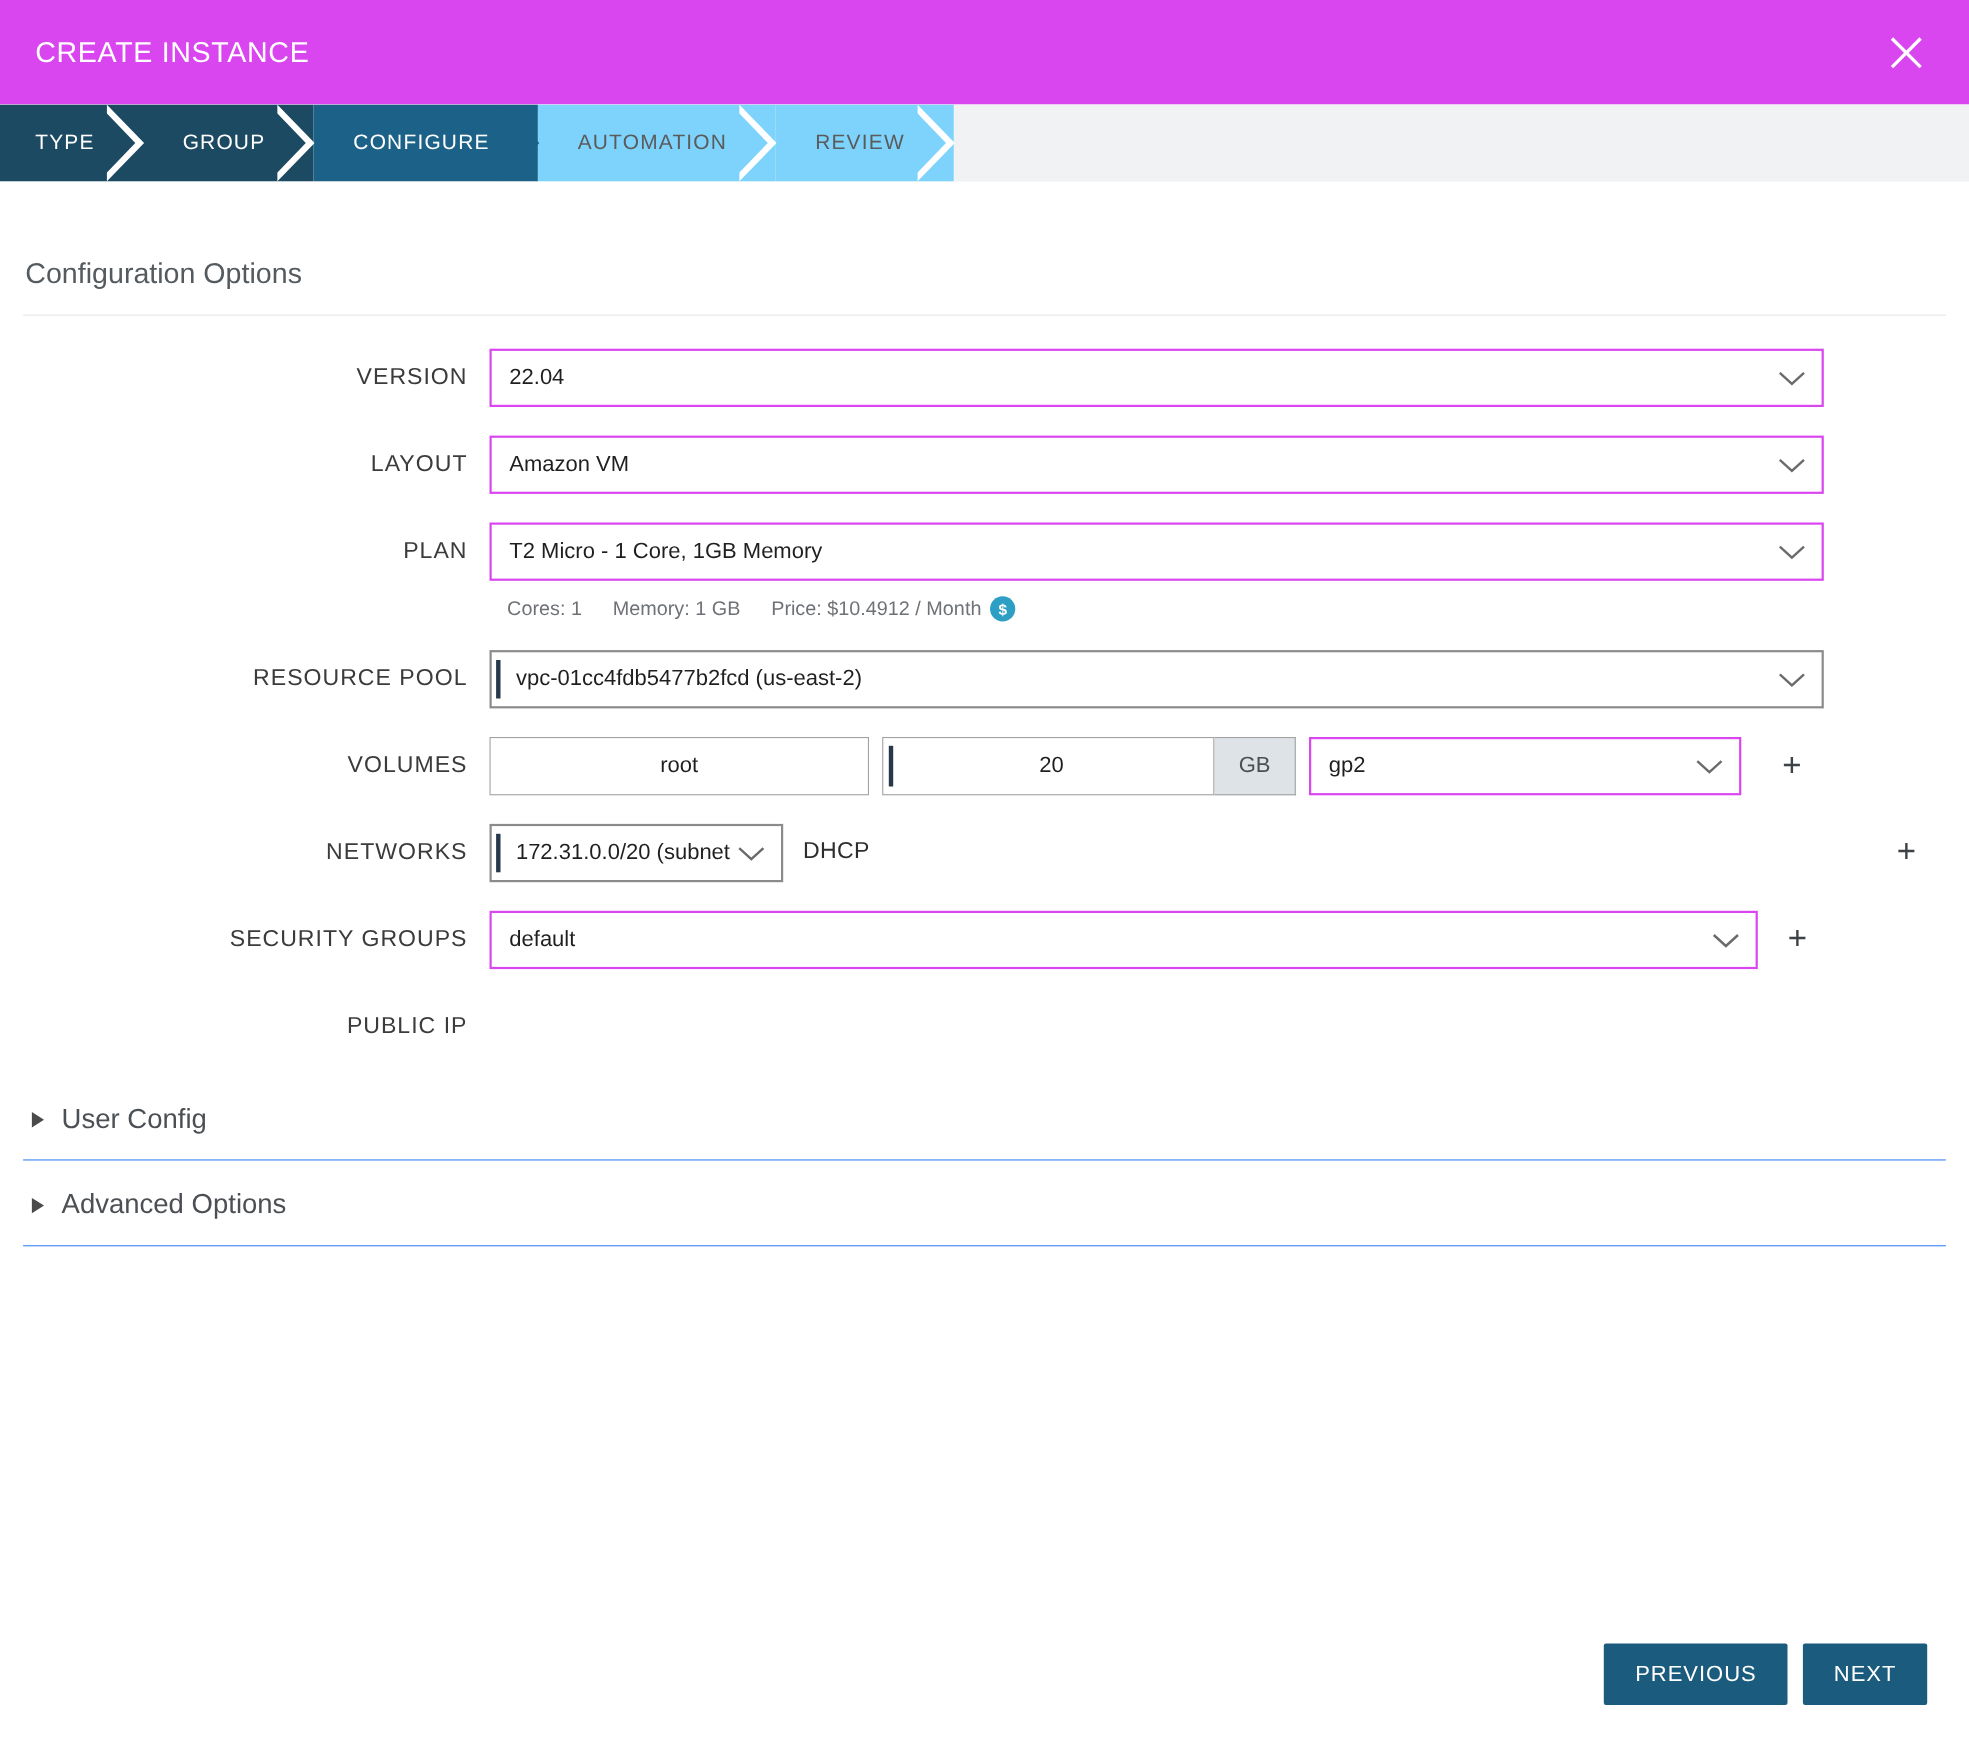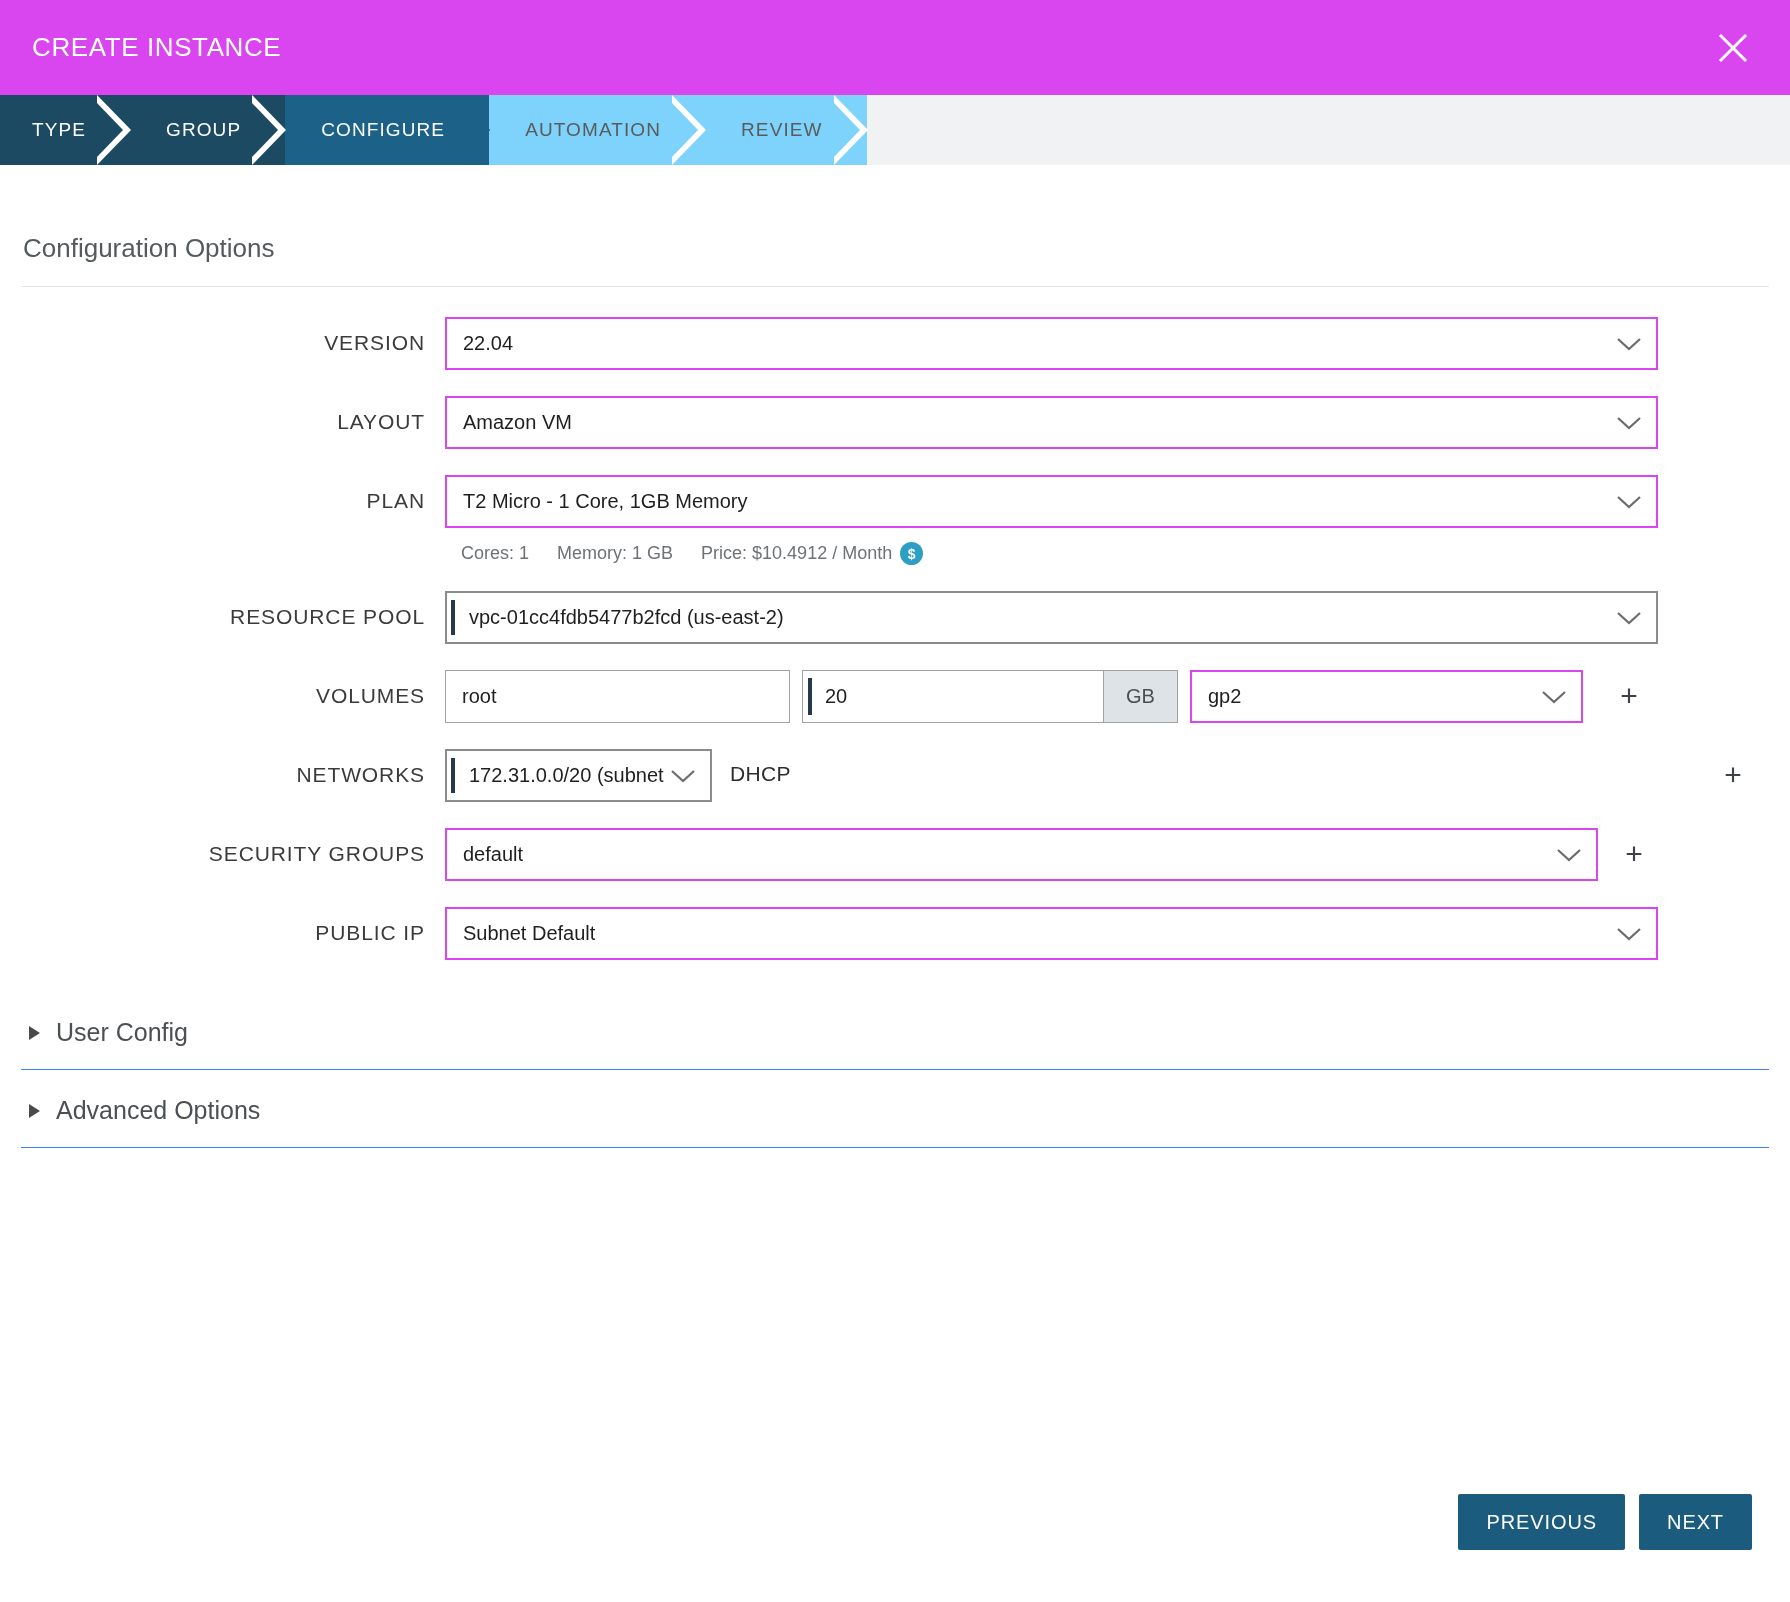--- a/index.html
+++ b/index.html
@@ -157,20 +157,21 @@
   .txt {
     height: 53px;
     border: 1px solid #a2a2a2;
     background: #ffffff;
     display: flex;
     align-items: center;
     padding: 0 16px;
     font-size: 20px;
     color: #1f1f1f;
     position: relative;
+    justify-content: center;
   }
   .txt.focused::before {
     content: "";
     position: absolute;
     left: 5px;
     top: 7px;
     bottom: 7px;
     width: 4px;
     background: #27384a;
   }
@@ -453,28 +454,20 @@
             <svg class="caret" width="26" height="16" viewBox="0 0 26 16">
               <polyline points="2,3 13,13 24,3" fill="none" stroke="#6b6b6b" stroke-width="2.2"></polyline>
             </svg>
           </div>
           <div class="plus" style="margin-left:16px;">+</div>
         </div>
       </div>
 
       <div class="frow" style="margin-bottom:32px;">
         <div class="flabel">PUBLIC IP</div>
-        <div class="fcontrol">
-          <div class="sel w-full">
-            <span class="val">Subnet Default</span>
-            <svg class="caret" width="26" height="16" viewBox="0 0 26 16">
-              <polyline points="2,3 13,13 24,3" fill="none" stroke="#6b6b6b" stroke-width="2.2"></polyline>
-            </svg>
-          </div>
-        </div>
       </div>
 
     </div>
 
     <div class="collapsible">
       <span class="tri"></span>
       <span class="ctitle">User Config</span>
     </div>
 
     <div class="collapsible">

